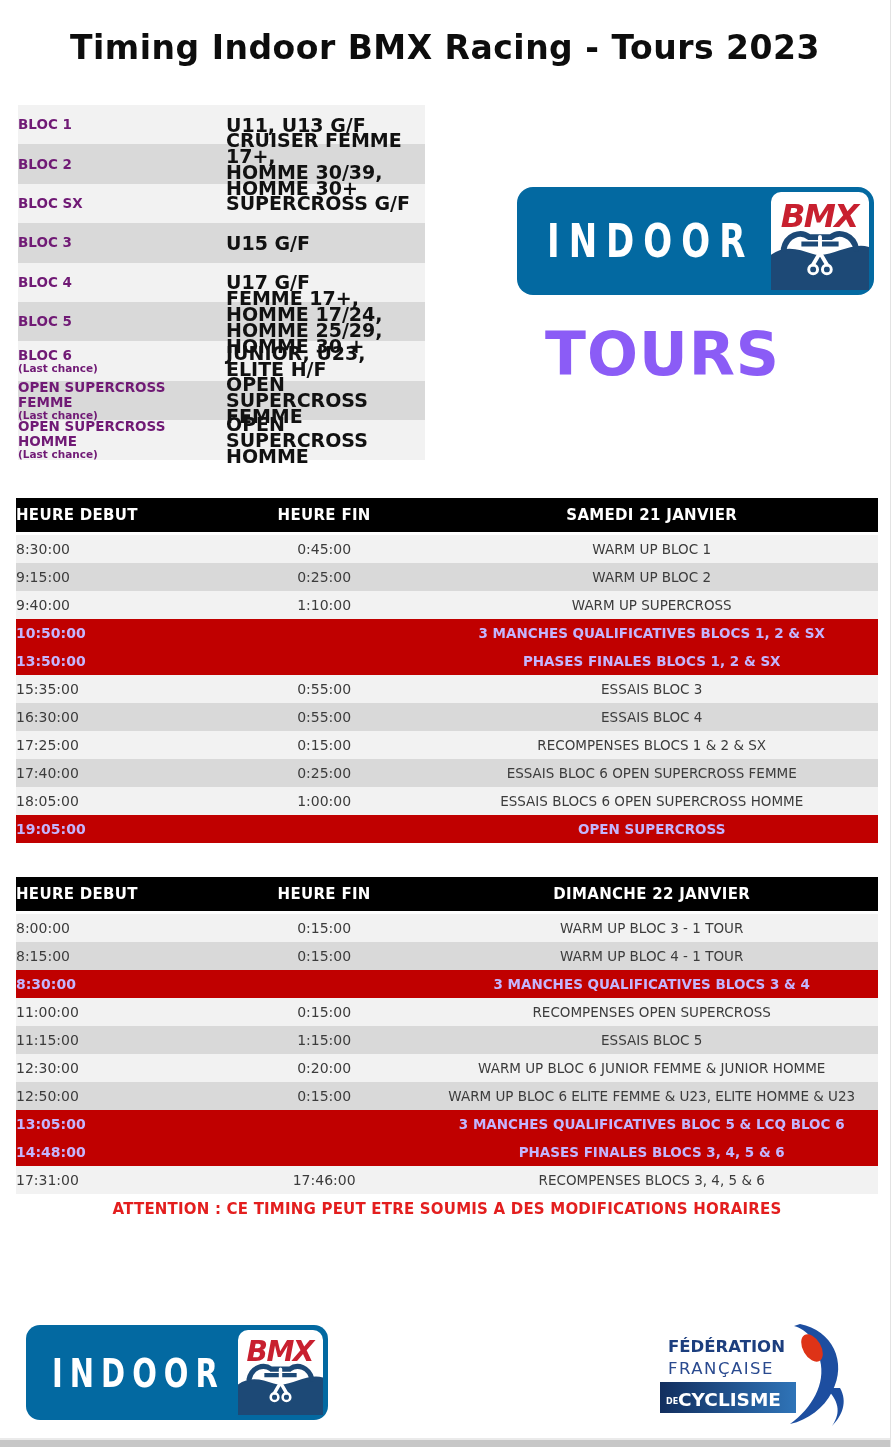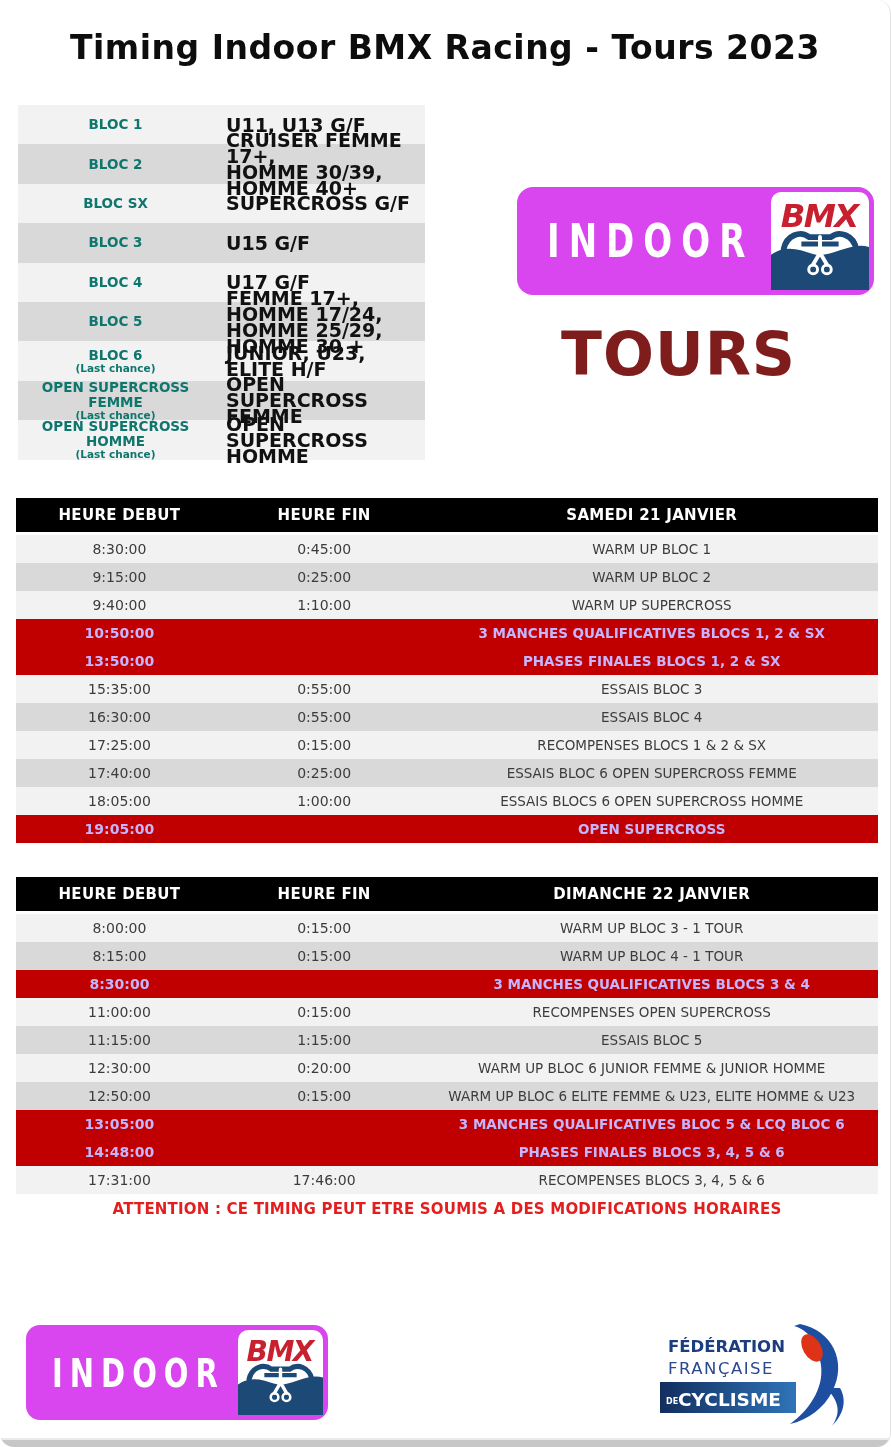--- a/index.html
+++ b/index.html
@@ -6,83 +6,82 @@
   html, body { background: #ffffff; }
   body { font-family: "DejaVu Sans", "Liberation Sans", sans-serif; }
   .page {
     position: relative;
     width: 891px;
     height: 1447px;
     margin: 0 auto;
     background: #ffffff;
     overflow: hidden;
     border-right: 1px solid #e3e3e3;
-    border-radius: 14px;
   }
   
   .title {
     margin-top: 26px;
     text-align: center;
     font-size: 33px;
     font-weight: bold;
     color: #0d0d0d;
     letter-spacing: 0.5px;
     line-height: 44px;
   }
   
   .legend { margin: 35px 0 0 18px; width: 407px; }
   .lrow { display: flex; height: 39.4px; align-items: center; }
   .lrow.light { background: #f2f2f2; }
   .lrow.dark  { background: #d9d9d9; }
-  .lbloc { width: 195px; text-align: center; font-weight: bold; color: #0f766e; }
+  .lbloc { width: 195px; text-align: left; font-weight: bold; color: #701a75; }
   .lbloc-name { font-size: 13.5px; line-height: 15px; }
   .lbloc-note { font-size: 10.5px; line-height: 11px; }
   .lcats { flex: 1; padding-left: 13px; font-weight: bold; color: #111; font-size: 19px; line-height: 16px; text-align: left; }
   
   .brand-top { position: absolute; left: 517px; top: 187px; }
   .indoor-logo {
     display: flex; align-items: center;
-    background: #d946ef; border-radius: 16px;
+    background: #0369a1; border-radius: 16px;
     position: relative;
   }
   .logo-lg { width: 357px; height: 108px; padding-left: 30px; }
   .logo-sm { width: 302px; height: 95px; padding-left: 26px; border-radius: 14px; }
   .indoor-text {
     color: #ffffff; font-weight: bold;
     transform: scaleY(1.35); transform-origin: center;
     white-space: nowrap;
   }
   .logo-lg .indoor-text { font-size: 34px; letter-spacing: 9px; }
   .logo-sm .indoor-text { font-size: 29px; letter-spacing: 7px; }
   .bmx-box {
     position: absolute; background: #ffffff; border-radius: 10px;
   }
   .logo-lg .bmx-box { right: 5px; top: 5px; width: 98px; height: 98px; }
   .logo-sm .bmx-box { right: 5px; top: 5px; width: 85px; height: 85px; }
   .bmx-box svg { width: 100%; height: 100%; display: block; }
   .tours {
-    position: absolute; left: 44px; top: 132px;
-    font-size: 60px; font-weight: bold; color: #7f1d1d;
+    position: absolute; left: 28px; top: 132px;
+    font-size: 60px; font-weight: bold; color: #8b5cf6;
     letter-spacing: 1px; white-space: nowrap;
   }
   
   .sched { margin-left: 16px; width: 862px; }
   .sched-1 { margin-top: 38px; }
   .sched-2 { margin-top: 34px; }
   .shead {
     display: flex; align-items: center; height: 37px;
     background: #000000; color: #ffffff; font-weight: bold;
     font-size: 15px; letter-spacing: 0.3px;
     border-bottom: 3px solid #ffffff;
   }
   .srow { display: flex; align-items: center; height: 28px; font-size: 13.5px; color: #3c3c3c; }
   .srow.light { background: #f2f2f2; }
   .srow.dark  { background: #d9d9d9; }
   .srow.red   { background: #c00000; color: #c4b5fd; font-weight: bold; }
-  .c1 { width: 24%;   text-align: center; }
+  .c1 { width: 24%;   text-align: left; }
   .c2 { width: 23.5%; text-align: center; }
   .c3 { width: 52.5%; text-align: center; }
   .srow .c1, .srow .c2 { font-size: 14px; }
   
   .warning {
     margin: 6px 0 0 16px; width: 862px;
     text-align: center; color: #e31e1e;
     font-size: 15px; font-weight: bold; letter-spacing: 0.2px;
   }
   
@@ -112,21 +111,21 @@
         <div></div>
       </div>
     </div>
     <div class="lrow dark">
       <div class="lbloc">
         <div class="lbloc-name">BLOC 2</div>
         <div class="lbloc-note"></div>
       </div>
       <div class="lcats">
         <div>CRUISER FEMME 17+,</div>
-        <div>HOMME 30/39, HOMME 40+</div>
+        <div>HOMME 30/39, HOMME 30+</div>
       </div>
     </div>
     <div class="lrow light">
       <div class="lbloc">
         <div class="lbloc-name">BLOC SX</div>
         <div class="lbloc-note"></div>
       </div>
       <div class="lcats">
         <div>SUPERCROSS G/F</div>
         <div></div>

